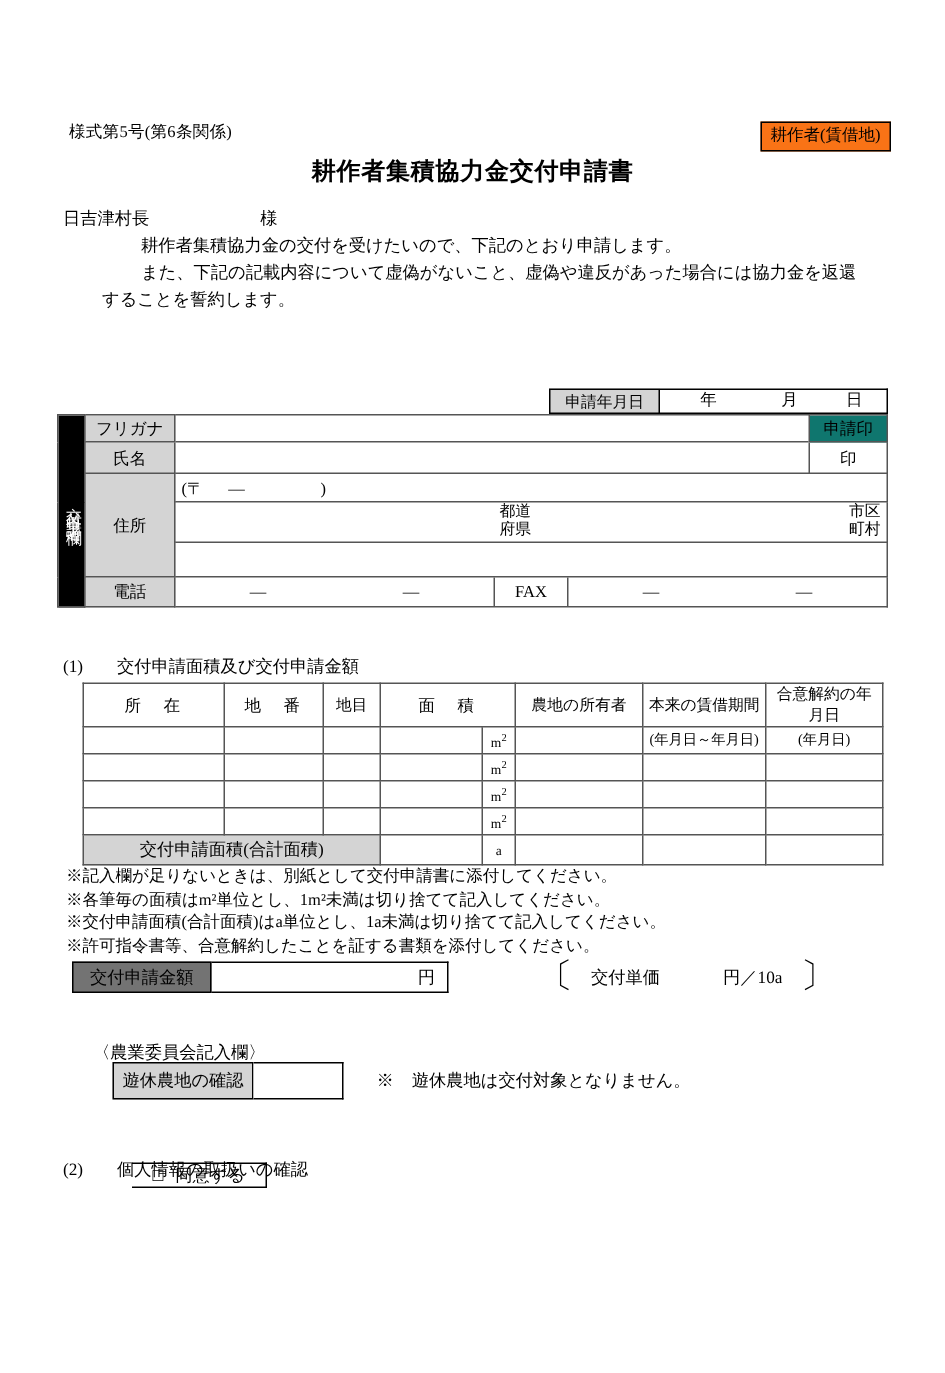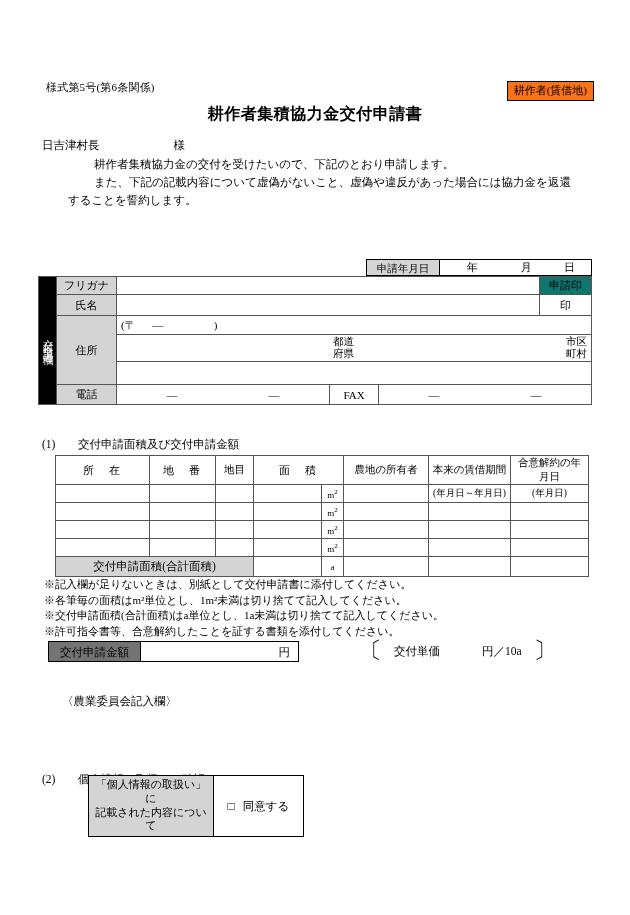--- a/index.html
+++ b/index.html
@@ -399,29 +399,32 @@
       <span class="brk">〔</span>
       <span class="up-label">交付単価</span>
       <span class="up-val"></span>
       <span>円／10a</span>
       <span class="brk" style="margin-left:12px">〕</span>
     </div>
   </div>
 
   <div id="committee-heading">〈農業委員会記入欄〉</div>
 
+  <div id="committee-row">
+    <div class="clabel">遊休農地の確認</div>
+    <div class="cfield"></div>
+    <div class="cnote">
+      <span class="mk">※</span><span>遊休農地は交付対象となりません。</span>
+    </div>
+  </div>
 
   <div class="sec-head" id="sec2-heading">
     <span class="num">(2)</span><span>個人情報の取扱いの確認</span>
   </div>
 
   <div id="consent-row">
-    <div class="plabel">
-      <div>「個人情報の取扱い」に</div>
-      <div>記載された内容について</div>
-    </div>
     <div class="pfield">
       <span class="box">□</span>
         <span>同意する</span>
     </div>
   </div>
 
 </div>
 
 </body></html>

